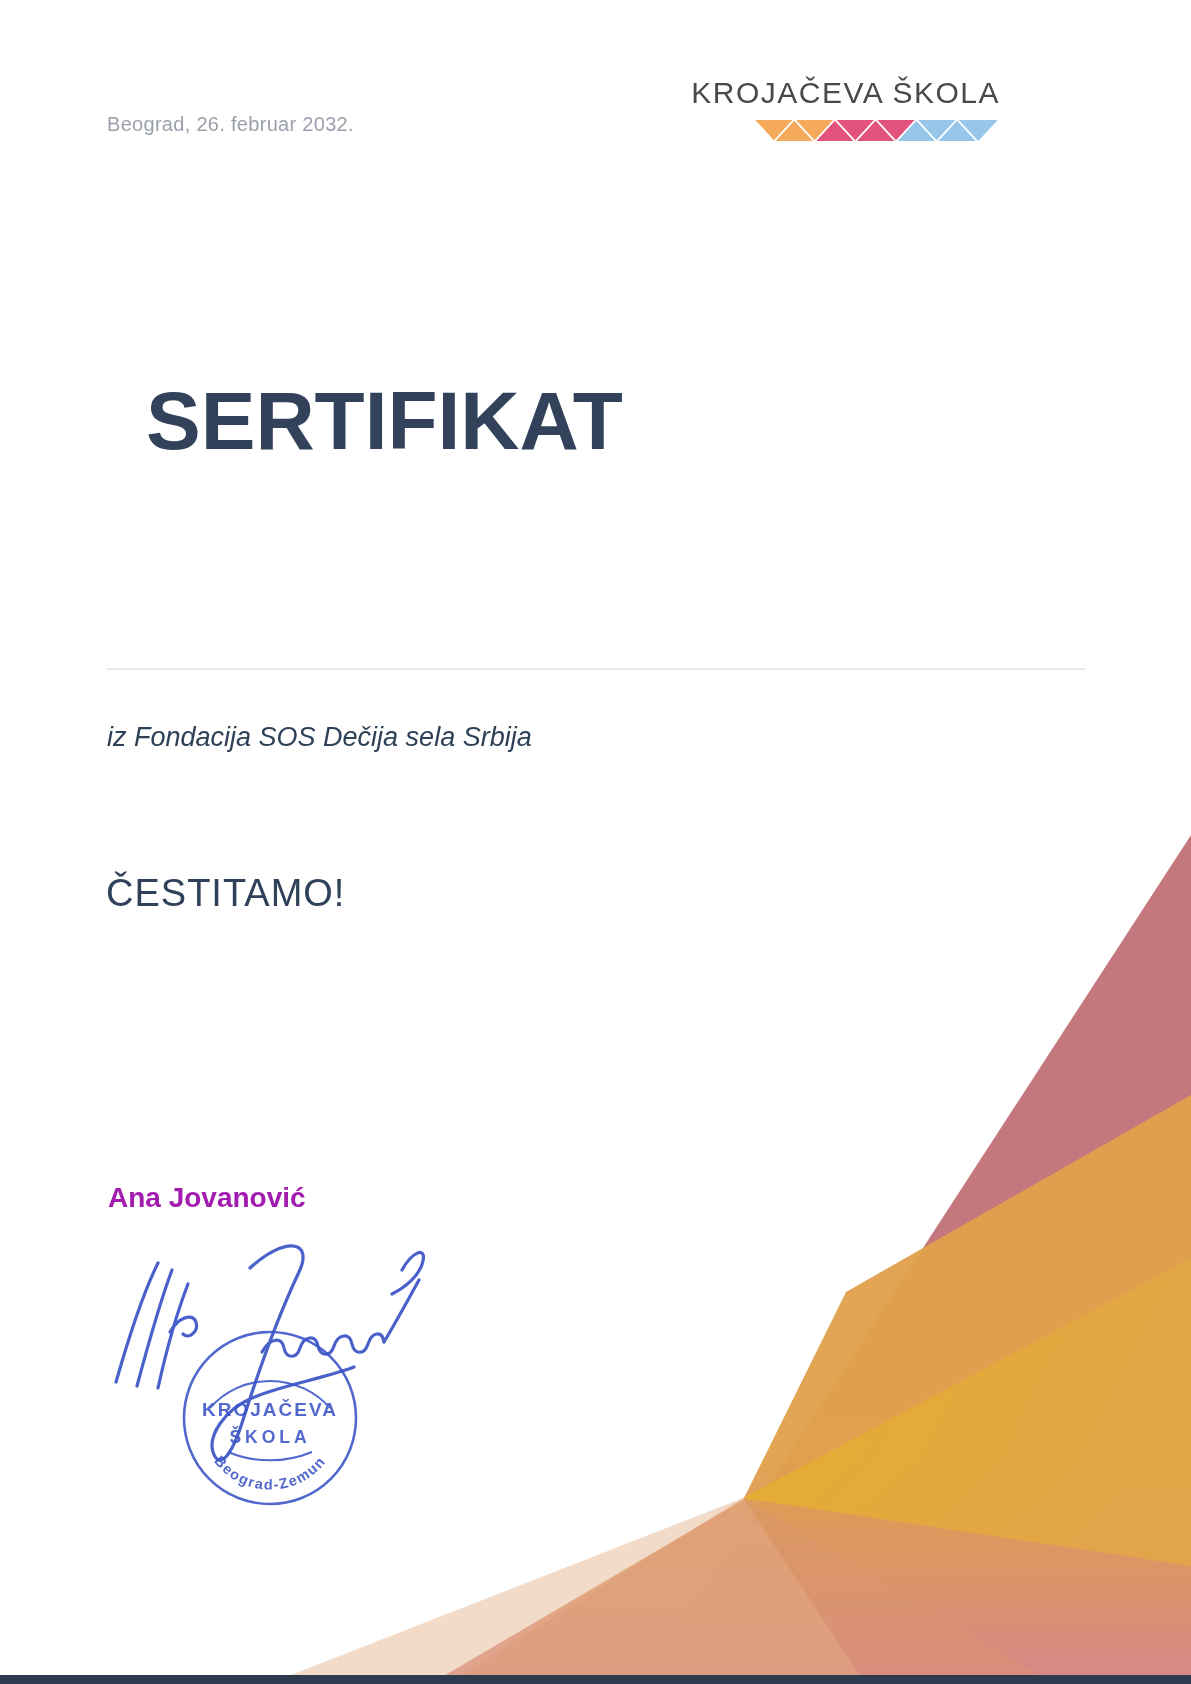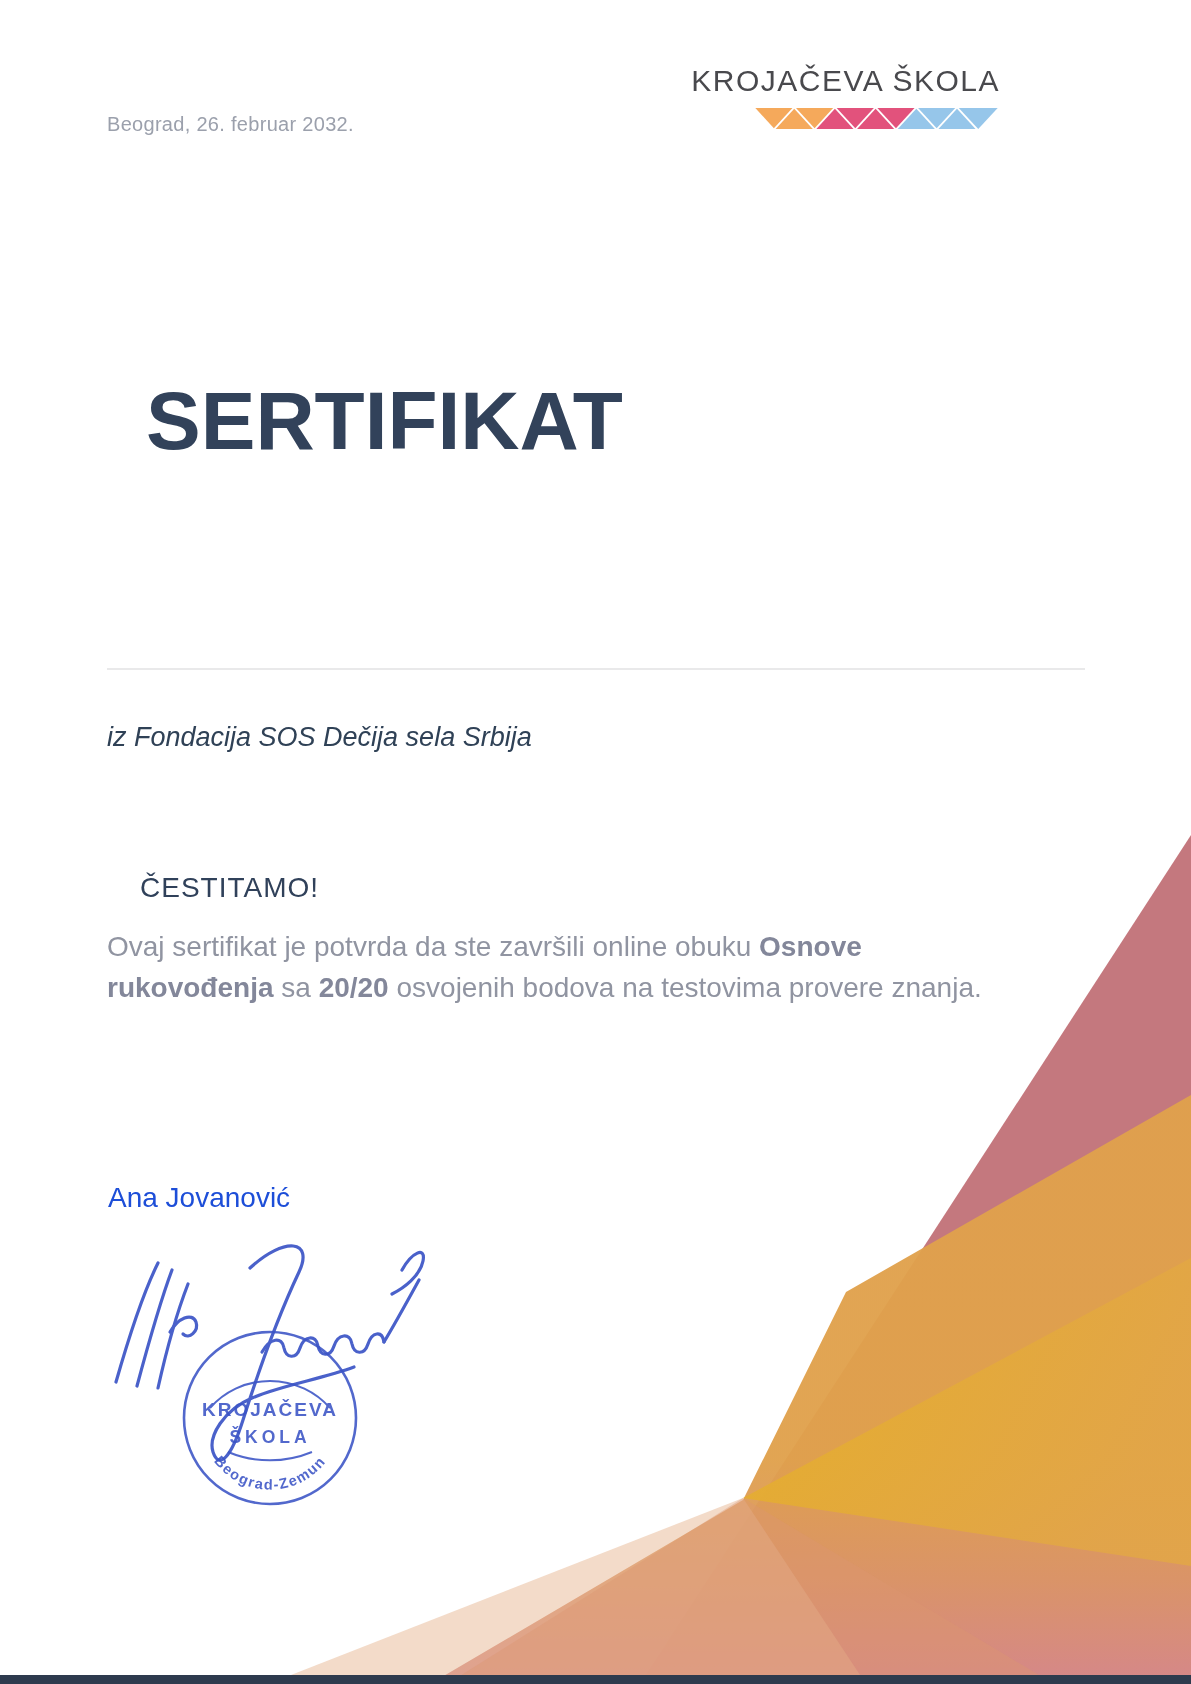--- a/index.html
+++ b/index.html
@@ -12,21 +12,21 @@
     overflow:hidden;
     font-family:"Liberation Sans", sans-serif;
   }
   .abs { position:absolute; }
 
   .date-line {
     left:107px; top:113px;
     font-size:20px; color:#9ba0ac; letter-spacing:0.3px;
   }
 
-  .logo-block { top:64px; right:191px; text-align:right; }
+  .logo-block { top:76px; right:191px; text-align:right; }
   .logo-text {
     font-size:30px; color:#49494d; letter-spacing:1.5px; font-weight:400;
     white-space:nowrap;
   }
   .logo-band { margin-top:9px; display:block; margin-left:auto; }
 
   .issuer-line {
     left:107px; top:350px;
     font-size:26px; color:#3b4b60;
   }
@@ -49,31 +49,31 @@
     background:#e9e9ea;
   }
   .recipient-org {
     left:107px; top:698px;
     font-style:italic; font-weight:500;
     font-size:27px; color:#2f4156;margin-top:24px;
   }
 
   .congrats {
     left:106px; top:872px;
-    font-size:28px; font-weight:500; color:#30415a; letter-spacing:1px;margin-left:34px;
+    font-size:38px; font-weight:500; color:#30415a; letter-spacing:1px;
   }
   .body-par {
     left:107px; top:926px; width:895px;
     font-size:28px; line-height:41px; color:#9094a1;
   }
   .body-par b { color:#83879a; font-weight:700; }
 
   .signer-name {
     left:108px; top:1182px;
-    font-size:28px; color:#1d4ed8;
+    font-size:28px; color:#a21caf;font-weight:bold;
   }
   .signer-title {
     left:108px; top:1225px;
     font-size:26px; color:#989ca8;
   }
 
   .bg-svg, .ink-svg { left:0; top:0; width:1191px; height:1684px; pointer-events:none; }
   .bg-svg { z-index:0; }
   .content { position:absolute; inset:0; z-index:2; }
   .ink-svg { z-index:3; }
@@ -138,21 +138,20 @@
       </svg>
     </div>
 
     <div class="abs cert-title">SERTIFIKAT</div>
 
     <div class="abs name-underline"></div>
     <div class="abs recipient-org">iz Fondacija SOS Dečija sela Srbija</div>
 
     <div class="abs congrats">ČESTITAMO!</div>
 
-    <div class="abs body-par"><span>Ovaj sertifikat je potvrda da ste završili online obuku </span><b>Osnove rukovođenja</b><span> sa  </span><b>20/20</b><span>  osvojenih bodova na testovima provere znanja.</span></div>
 
     <div class="abs signer-name">Ana Jovanović</div>
   </div>
 
   <svg class="abs ink-svg" viewBox="0 0 1191 1684">
 
     <g fill="none" stroke="#3b54c6" stroke-width="3.2" stroke-linecap="round" stroke-linejoin="round" opacity="0.92">
       <path d="M116,1382 C128,1340 142,1295 158,1263 M137,1386 C148,1345 160,1302 172,1270 M158,1388 C166,1352 176,1315 188,1284"></path>
       <path d="M170,1332 C178,1318 192,1312 196,1322 C199,1331 189,1340 183,1334"></path>
       <path d="M250,1268 C285,1236 314,1240 299,1272 C282,1308 262,1360 243,1420 C231,1458 219,1470 213,1452 C208,1436 224,1410 252,1398 C282,1385 322,1379 354,1367"></path>

